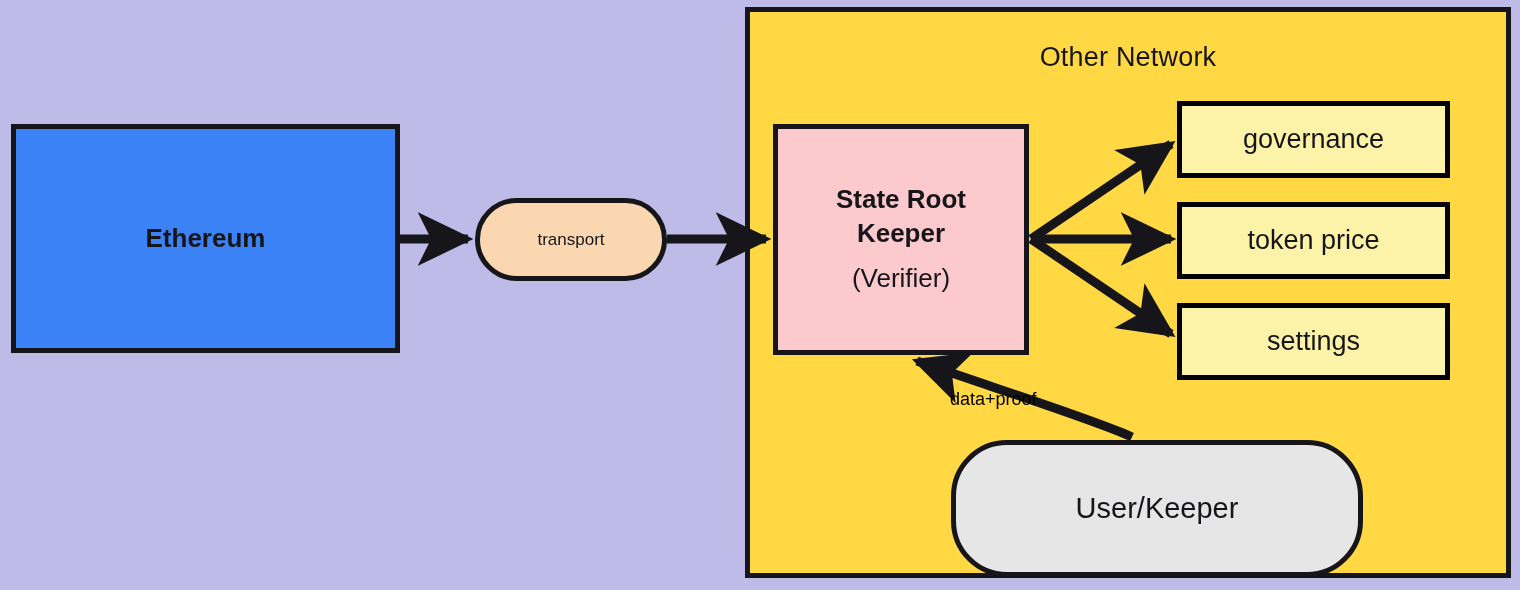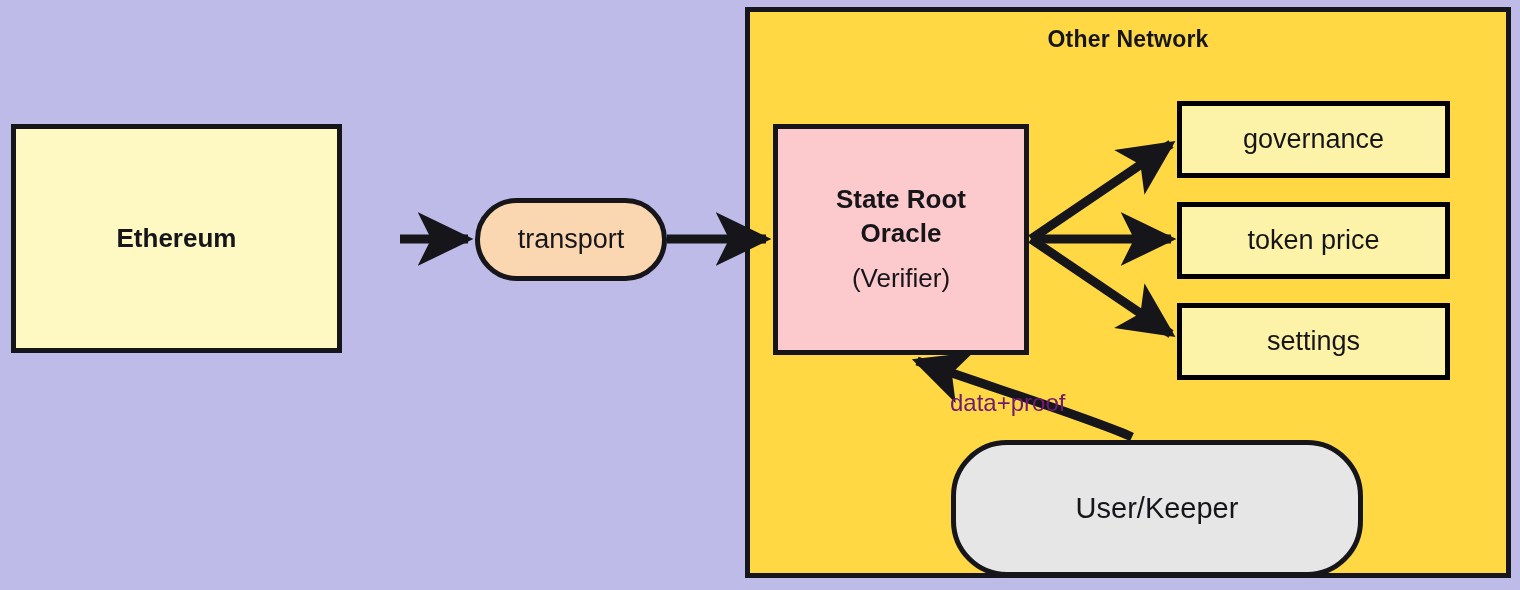--- a/index.html
+++ b/index.html
@@ -44,48 +44,48 @@
     left: 745px;
     top: 7px;
     width: 766px;
     height: 571px;
     background: #ffd843;
     border: 5px solid #16161a;
     justify-content: flex-start;
     z-index: 1;
   }
   #other-network-title {
-    margin-top: 14px;
-    font-size: 23px;
-    font-weight: bold;
+    margin-top: 30px;
+    font-size: 27px;
+    font-weight: normal;
     letter-spacing: 0.2px;
   }
 
   
   #ethereum {
     left: 11px;
     top: 124px;
-    width: 331px;
+    width: 389px;
     height: 229px;
-    background: #fef9c3;
+    background: #3b82f6;
     border: 5px solid #16161a;
     font-size: 26px;
     font-weight: bold;
   }
 
   
   #transport {
     left: 475px;
     top: 198px;
     width: 192px;
     height: 83px;
     background: #fad7b0;
     border: 5px solid #16161a;
     border-radius: 42px;
-    font-size: 27px;
+    font-size: 17px;
   }
 
   
   #state-root-oracle {
     left: 773px;
     top: 124px;
     width: 256px;
     height: 231px;
     background: #fcc9cd;
     border: 5px solid #16161a;
@@ -124,22 +124,22 @@
     height: 137px;
     background: #e6e6e6;
     border: 5px solid #16161a;
     border-radius: 56px;
     font-size: 29px;
   }
 
   
   .edge-label {
     position: absolute;
-    font-size: 24px;
-    color: #701a75;
+    font-size: 18px;
+    color: #000000;
     white-space: nowrap;
     z-index: 6;
   }
   #label-data-proof {
     left: 950px;
     top: 389px;
   }
 </style>
 </head>
 <body>
@@ -153,21 +153,21 @@
   <div class="node" id="ethereum">
     <div>Ethereum</div>
   </div>
 
   <div class="node" id="transport">
     <div>transport</div>
   </div>
 
   <div class="node" id="state-root-oracle">
     <div class="title">State Root</div>
-    <div class="title">Oracle</div>
+    <div class="title">Keeper</div>
     <div class="subtitle">(Verifier)</div>
   </div>
 
   <div class="node consumer" id="consumer-0">
     <div>governance</div>
   </div>
   <div class="node consumer" id="consumer-1">
     <div>token price</div>
   </div>
   <div class="node consumer" id="consumer-2">

